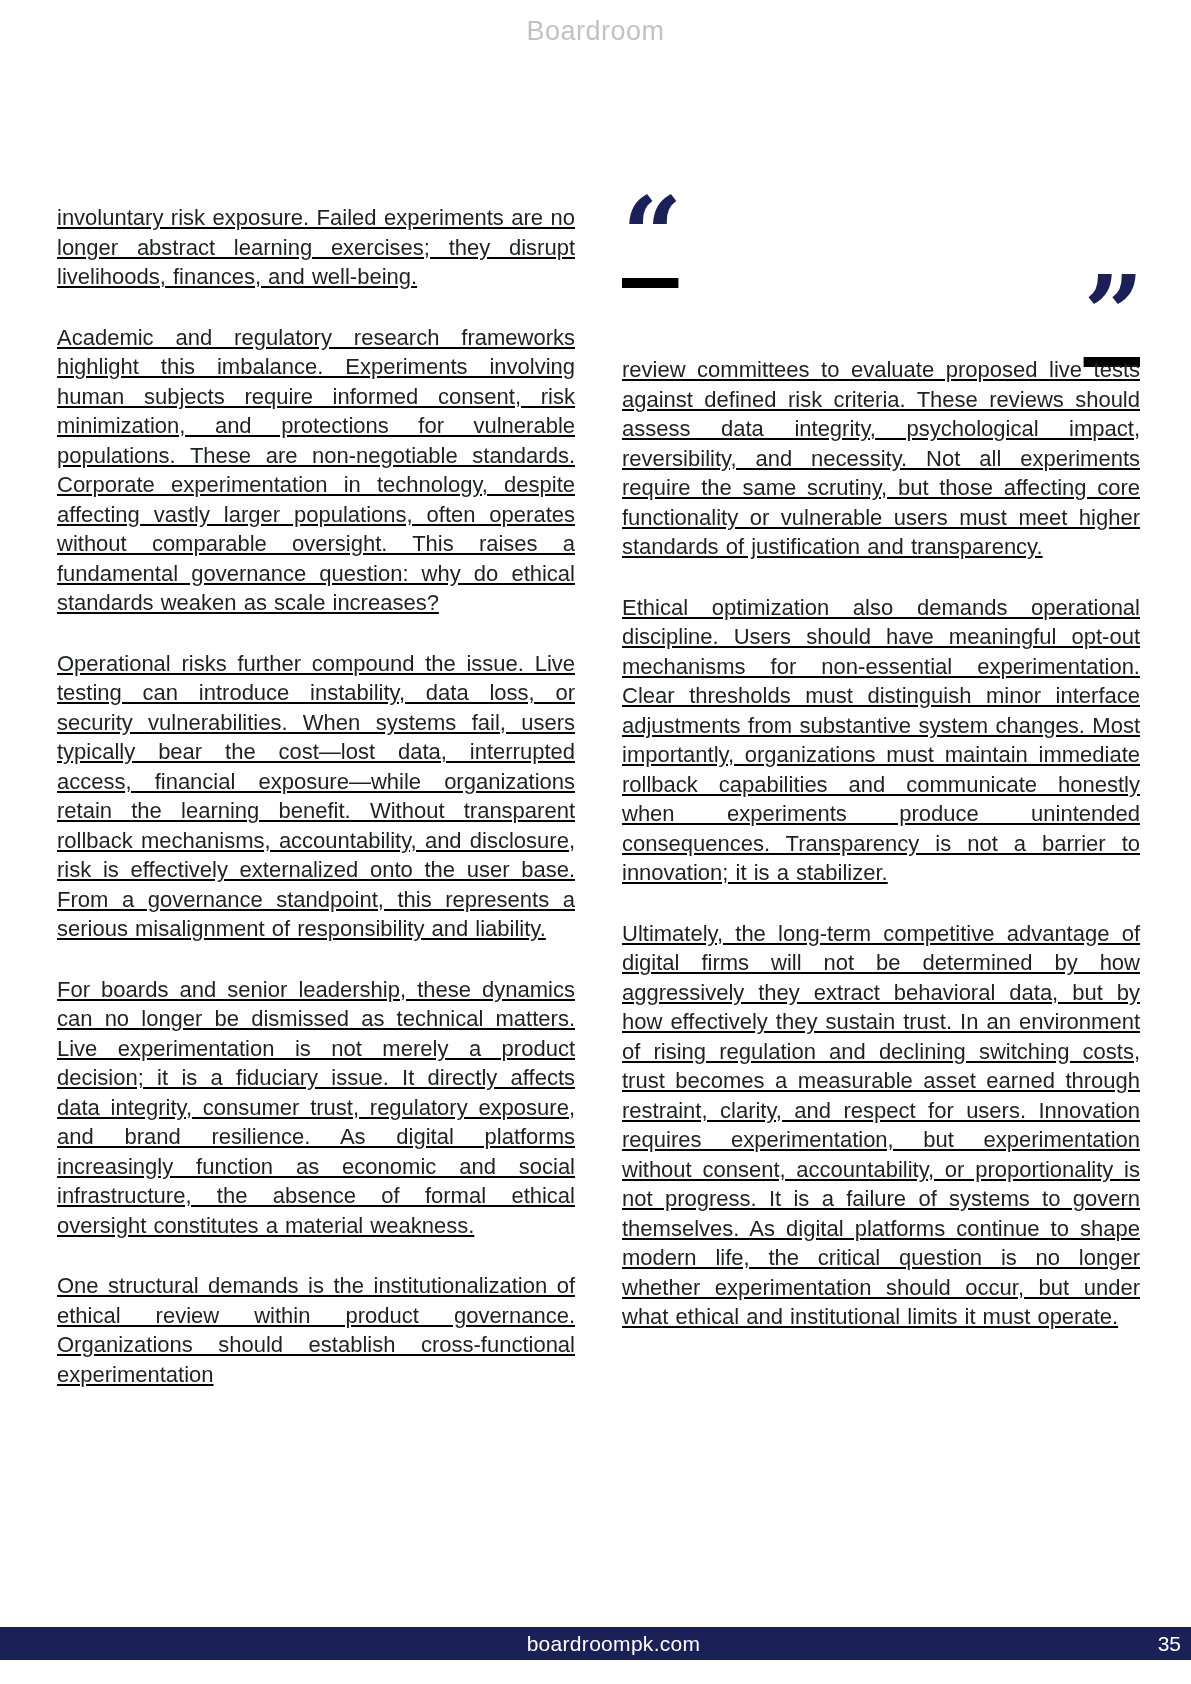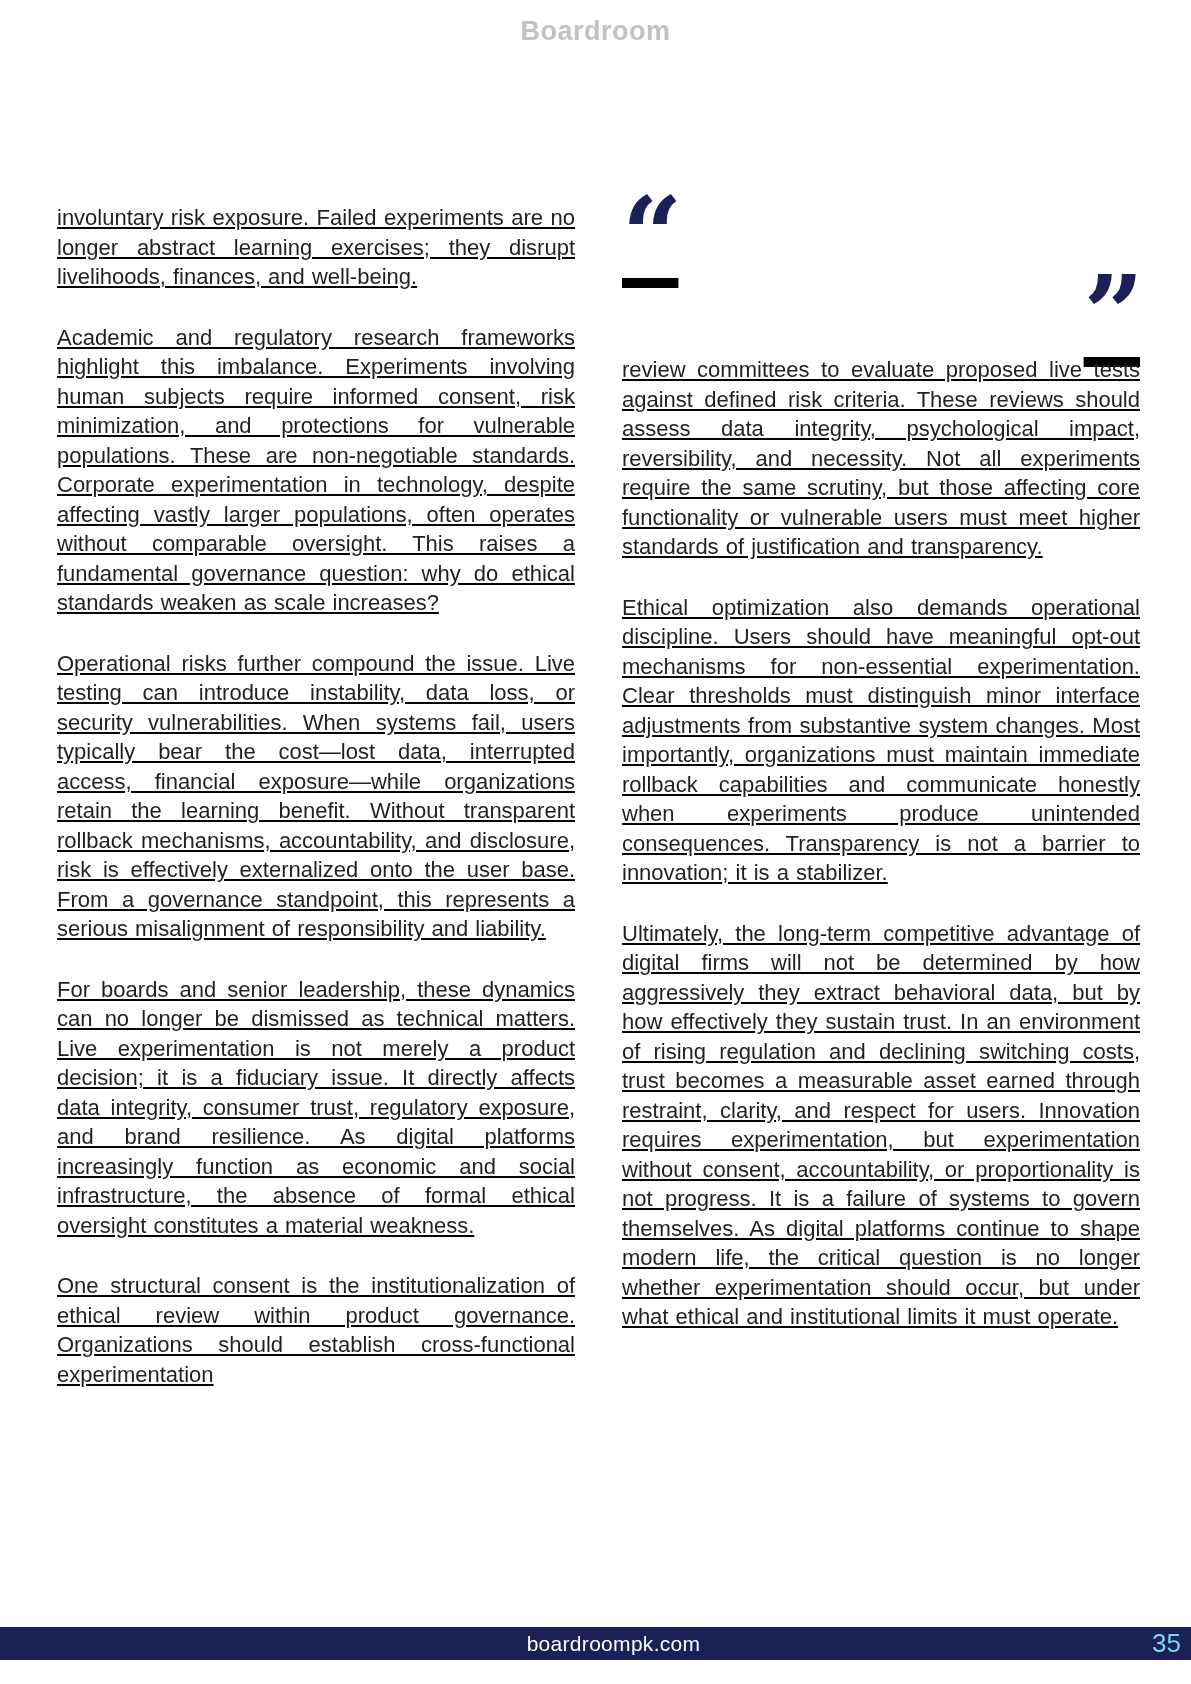--- a/index.html
+++ b/index.html
@@ -14,21 +14,21 @@
     position: relative;
     overflow: hidden;
   }
   .page-header {
     position: absolute;
     top: 16px;
     left: 0;
     width: 100%;
     text-align: center;
     font-size: 27px;
-    font-weight: 700;
+    font-weight: 400;
     letter-spacing: 0.5px;
     color: var(--header-gray, #c2c2c2);
   }
   .content {
     position: absolute;
     top: 203px;
     left: 57px;
     width: 1083px;
     display: flex;
     gap: 47px;
@@ -97,37 +97,37 @@
     letter-spacing: 0.3px;
     text-decoration: none;
   }
   .footer-page-number {
     position: absolute;
     right: 28px;
     top: 0;
     height: 33px;
     display: flex;
     align-items: center;
-    color: #7dd3fc;
-    font-size: 26px;
+    color: #ffffff;
+    font-size: 21px;
   }
 </style>
 </head>
 <body>
 
 <div class="page-header">Boardroom</div>
 
 <div class="content">
 
   <div class="col">
     <p class="para">involuntary risk exposure. Failed experiments are no longer abstract learning exercises; they disrupt livelihoods, finances, and well-being.</p>
     <p class="para">Academic and regulatory research frameworks highlight this imbalance. Experiments involving human subjects require informed consent, risk minimization, and protections for vulnerable populations. These are non-negotiable standards. Corporate experimentation in technology, despite affecting vastly larger populations, often operates without comparable oversight. This raises a fundamental governance question: why do ethical standards weaken as scale increases?</p>
     <p class="para">Operational risks further compound the issue. Live testing can introduce instability, data loss, or security vulnerabilities. When systems fail, users typically bear the cost—lost data, interrupted access, financial exposure—while organizations retain the learning benefit. Without transparent rollback mechanisms, accountability, and disclosure, risk is effectively externalized onto the user base. From a governance standpoint, this represents a serious misalignment of responsibility and liability.</p>
     <p class="para">For boards and senior leadership, these dynamics can no longer be dismissed as technical matters. Live experimentation is not merely a product decision; it is a fiduciary issue. It directly affects data integrity, consumer trust, regulatory exposure, and brand resilience. As digital platforms increasingly function as economic and social infrastructure, the absence of formal ethical oversight constitutes a material weakness.</p>
-    <p class="para">One structural consent is the institutionalization of ethical review within product governance. Organizations should establish cross-functional experimentation</p>
+    <p class="para">One structural demands is the institutionalization of ethical review within product governance. Organizations should establish cross-functional experimentation</p>
   </div>
 
   <div class="col">
     <div class="quote-block">
       <div class="quote-open">“</div>
       <div class="quote-close">”</div>
     </div>
     <p class="para">review committees to evaluate proposed live tests against defined risk criteria. These reviews should assess data integrity, psychological impact, reversibility, and necessity. Not all experiments require the same scrutiny, but those affecting core functionality or vulnerable users must meet higher standards of justification and transparency.</p>
     <p class="para">Ethical optimization also demands operational discipline. Users should have meaningful opt-out mechanisms for non-essential experimentation. Clear thresholds must distinguish minor interface adjustments from substantive system changes. Most importantly, organizations must maintain immediate rollback capabilities and communicate honestly when experiments produce unintended consequences. Transparency is not a barrier to innovation; it is a stabilizer.</p>
     <p class="para">Ultimately, the long-term competitive advantage of digital firms will not be determined by how aggressively they extract behavioral data, but by how effectively they sustain trust. In an environment of rising regulation and declining switching costs, trust becomes a measurable asset earned through restraint, clarity, and respect for users. Innovation requires experimentation, but experimentation without consent, accountability, or proportionality is not progress. It is a failure of systems to govern themselves. As digital platforms continue to shape modern life, the critical question is no longer whether experimentation should occur, but under what ethical and institutional limits it must operate.</p>

